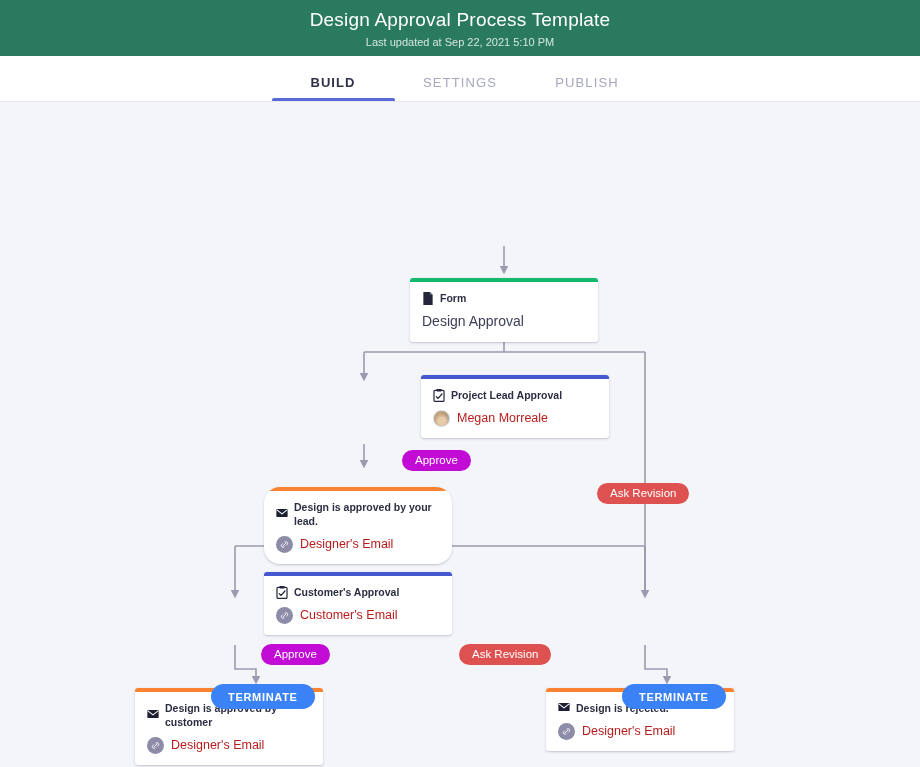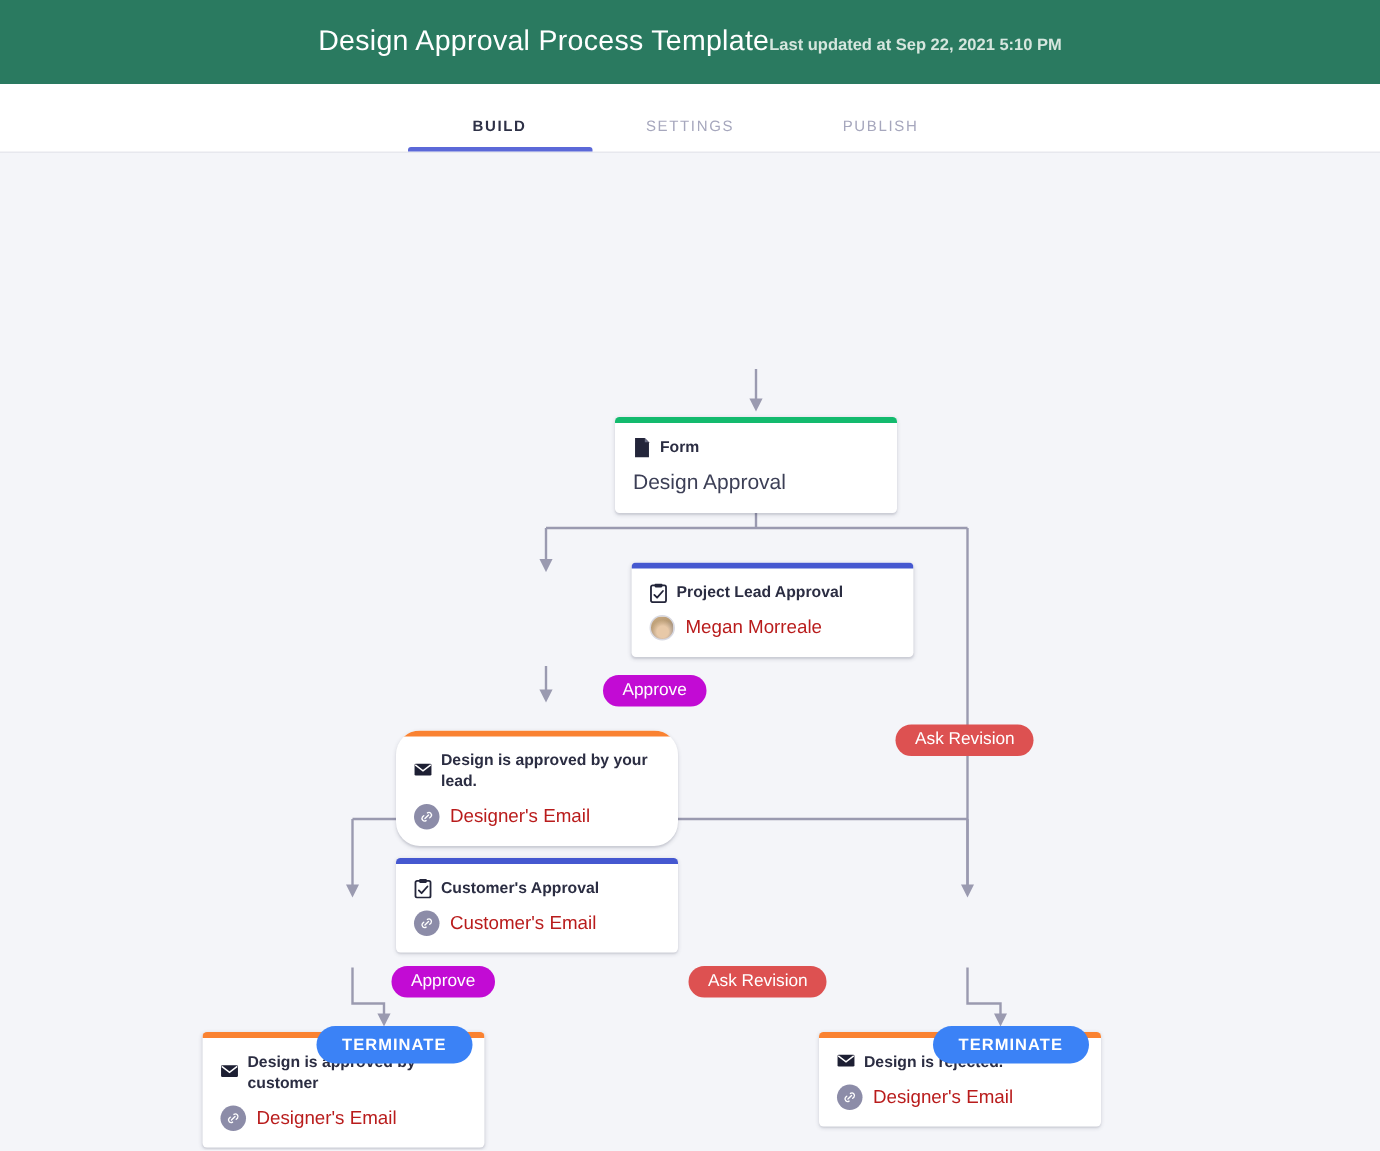--- a/index.html
+++ b/index.html
@@ -8,51 +8,51 @@
     font-family: "Liberation Sans", sans-serif;
     background: #f4f5f9;
     overflow: hidden;
   }
 
   
   .app-header {
     height: 56px;
     background: #2a7a60;
     display: flex;
-    flex-direction: row;
+    flex-direction: column;
     align-items: center;
     justify-content: center;
     color: #ffffff;
   }
   .app-title {
     font-size: 19px;
     font-weight: 400;
     letter-spacing: .2px;
     line-height: 24px;
   }
   .app-subtitle {
     font-size: 11px;
-    font-weight: 700;
+    font-weight: 400;
     color: #d5e6de;
     margin-top: 3px;
     line-height: 14px;
   }
 
   
   .tabbar {
     height: 46px;
     background: #ffffff;
     border-bottom: 1px solid #e7e8ee;
     display: flex;
     align-items: flex-end;
     justify-content: center;
     gap: 0px;
   }
   .tab {
-    font-size: 10px;
+    font-size: 13px;
     letter-spacing: 1.1px;
     color: #a6a7bd;
     padding: 0 0 11px 0;
     width: 127px;
     text-align: center;
     cursor: pointer;
     position: relative;
     background: none;
     border: none;
     font-family: inherit;

